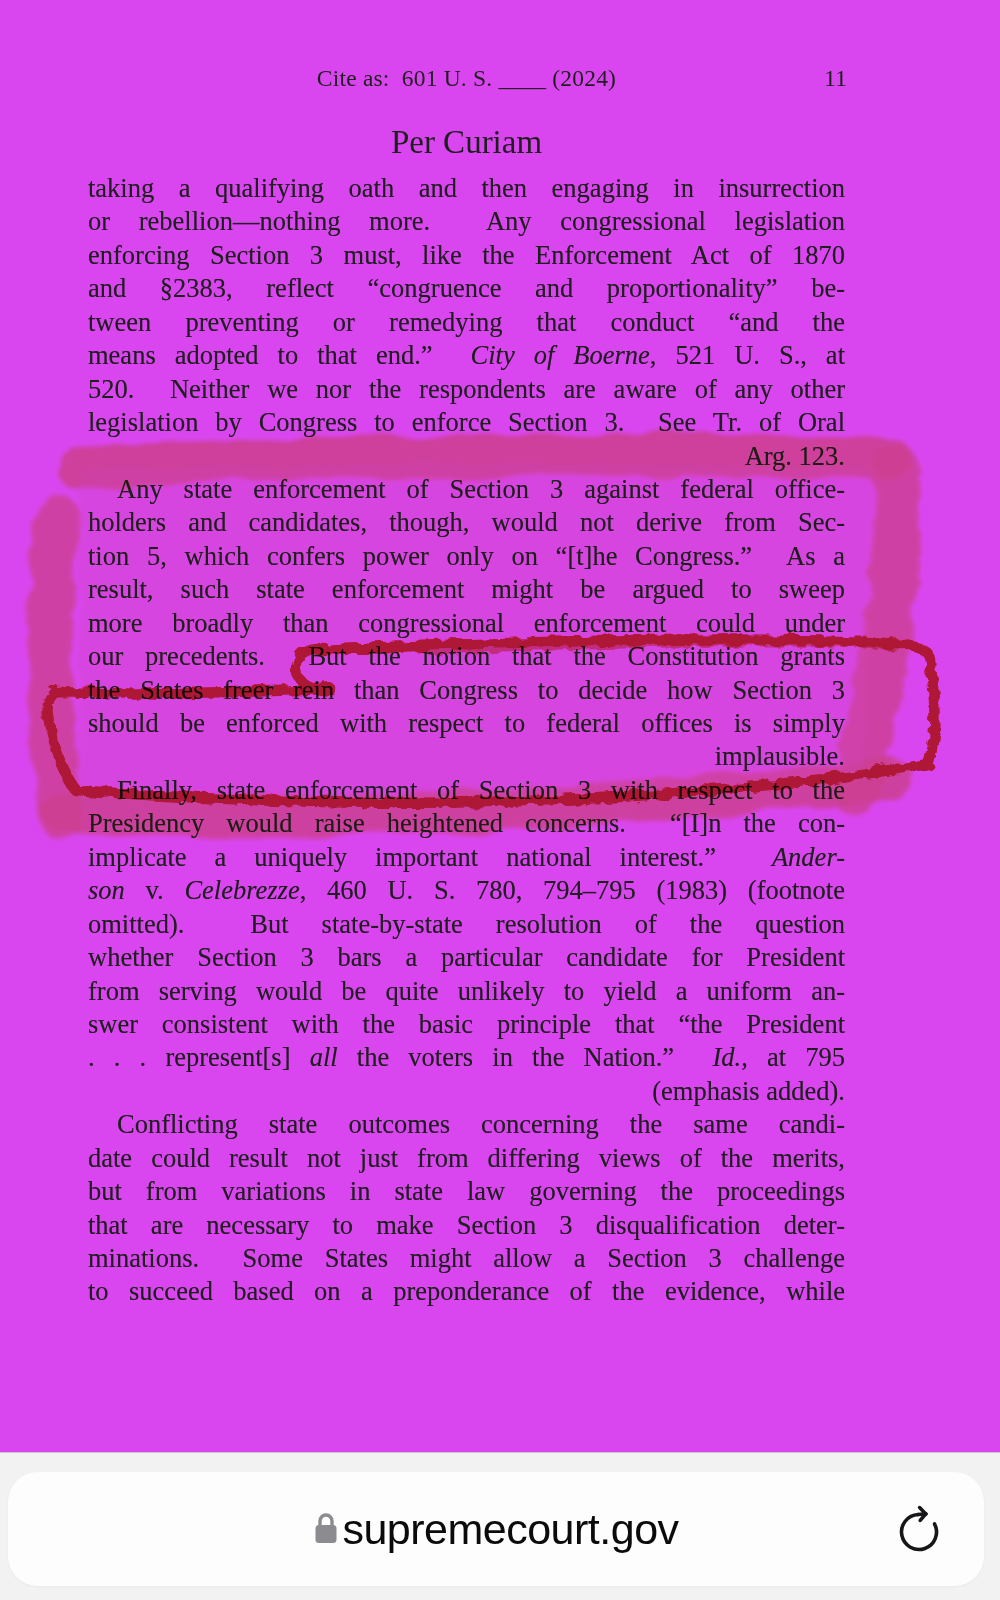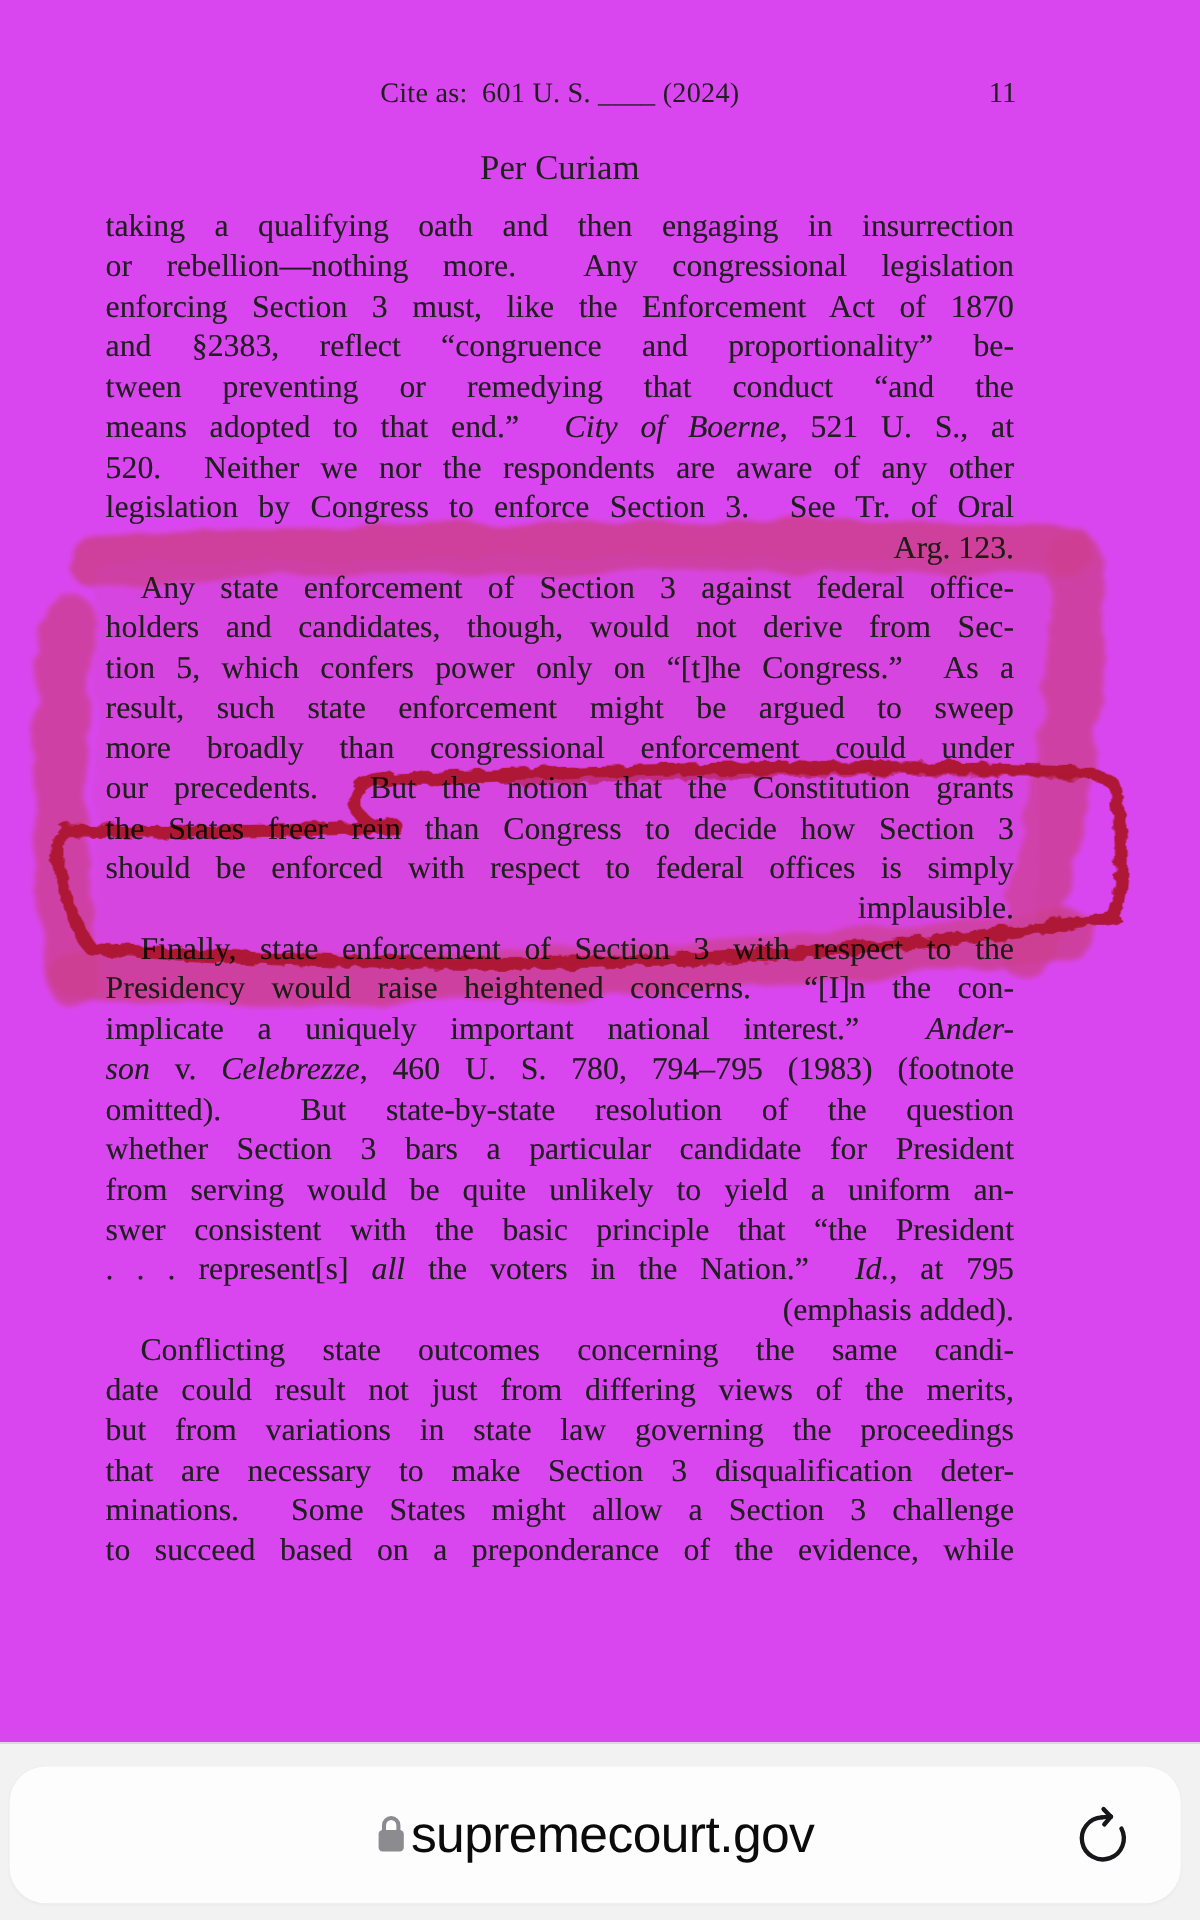--- a/index.html
+++ b/index.html
@@ -7,21 +7,21 @@
     width:1000px;height:1600px;position:relative;overflow:hidden;
     background:#ffffff;
     font-family:"Liberation Serif","DejaVu Serif",serif;
     color:#1f1f1f;
   }
   .page{position:absolute;inset:0;background:#d946ef;}
   
   .hdr{position:absolute;left:88px;top:64px;width:757px;font-size:23.5px;line-height:28px;}
   .hdr .cite{text-align:center;letter-spacing:.2px;}
   .hdr .pg{position:absolute;right:-2px;top:0;font-size:24px;}
-  .percuriam{position:absolute;left:88px;top:124px;width:757px;text-align:center;font-size:29px;}
+  .percuriam{position:absolute;left:88px;top:124px;width:757px;text-align:center;font-size:33px;}
   
   .doc{position:absolute;left:88px;top:172px;width:757px;z-index:1;}
   .line{height:33.45px;line-height:33.45px;font-size:26.5px;text-align:justify;overflow:hidden;
         text-shadow:0 0 .5px rgba(20,20,20,.4);}
   .line.j::after{content:"";display:inline-block;width:100%;height:0;}
   .line.noj{text-align:right;}
   .line.ind{padding-left:29px;}
   .line i{}
   
   .annot{position:absolute;left:0;top:0;z-index:2;mix-blend-mode:multiply;pointer-events:none;}

